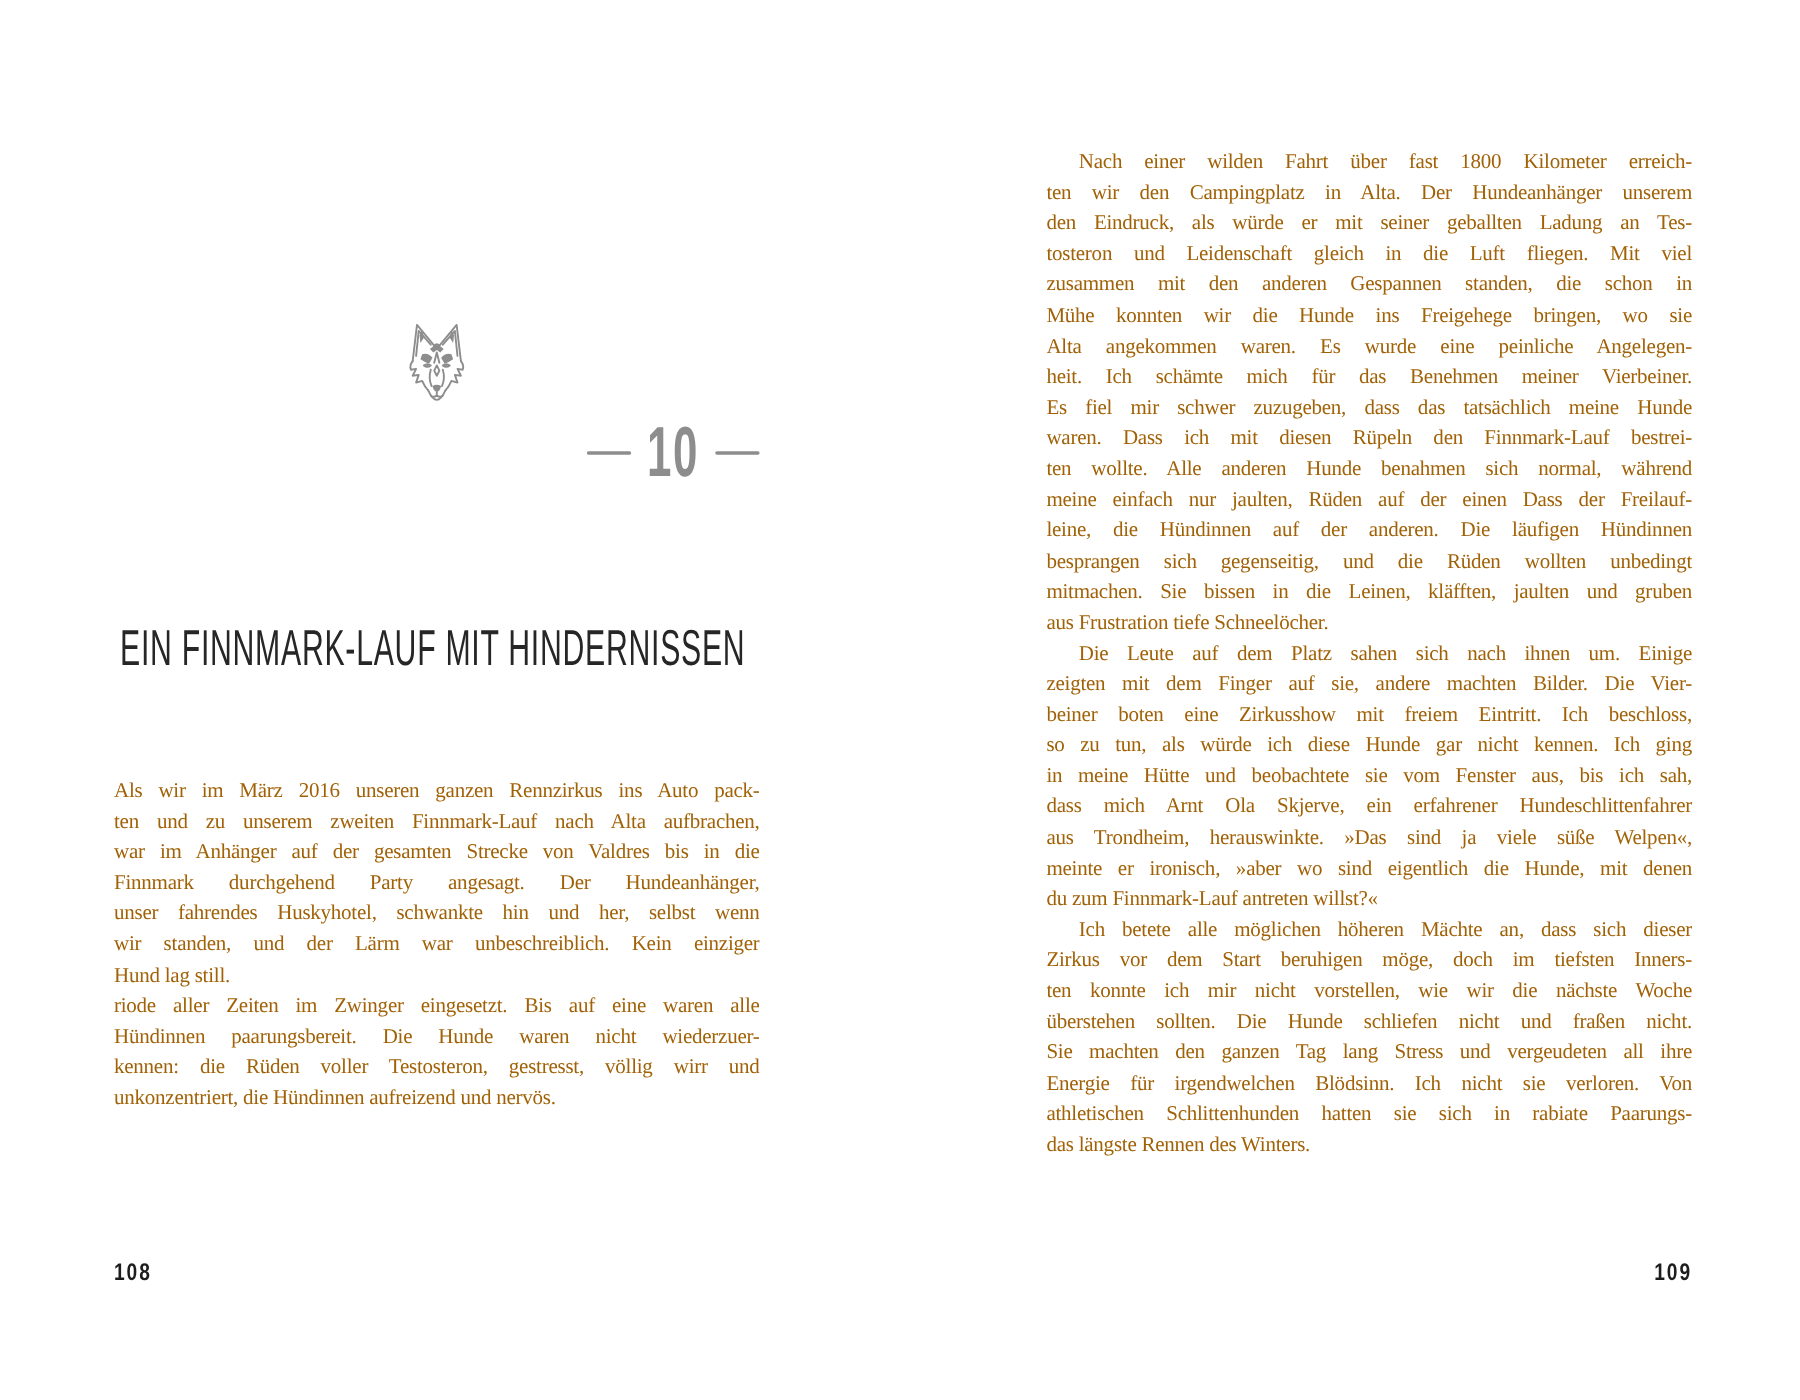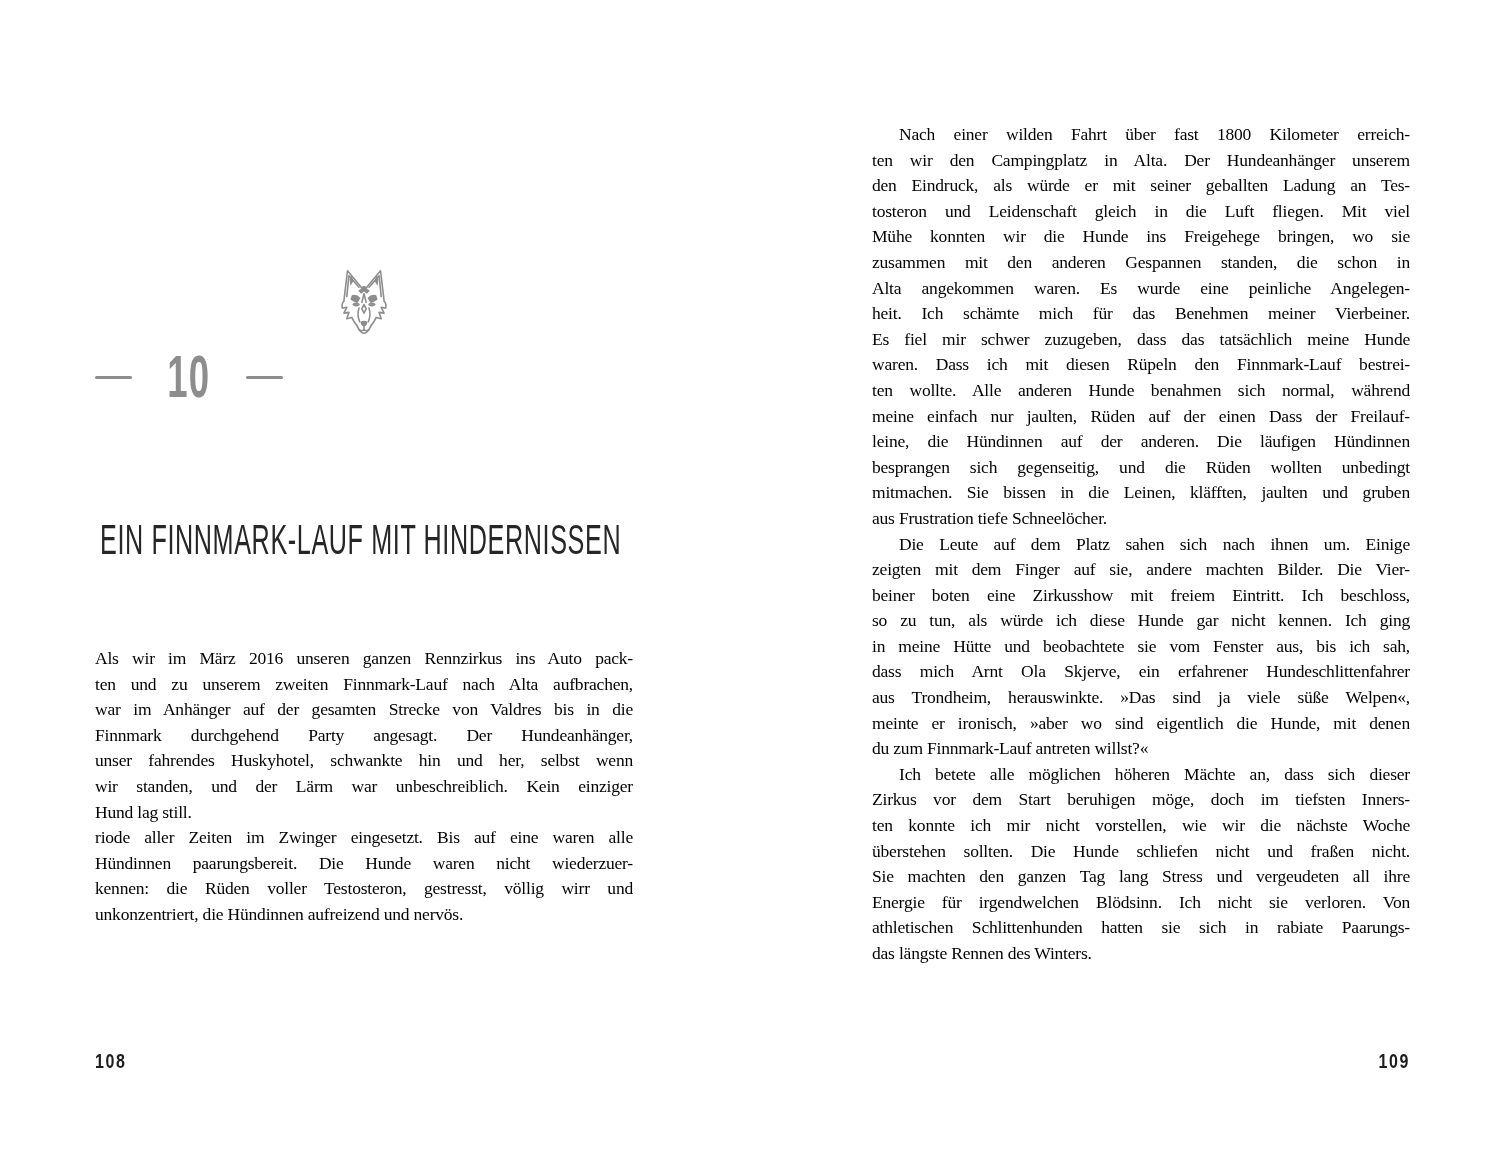--- a/index.html
+++ b/index.html
@@ -10,21 +10,21 @@
     overflow:hidden;
     font-family:"Liberation Serif", serif;
   }
   
   .body-col {
     position:absolute;
     width:538px;
     font-size:17.5px;
     line-height:25.6px;
     letter-spacing:-0.2px;
-    color:#000000;
+    color:#a16207;
   }
   #body-left  { left:95px;  top:646px; }
   #body-right { left:872px; top:122px; }
   .para { margin:0; }
   .line {
     text-align:justify;
     text-align-last:justify;
     height:25.6px;
     overflow:hidden;
   }
@@ -32,21 +32,21 @@
   .line.indent { text-indent:27px; }
 
   
   #ornament {
     position:absolute; left:95px; top:265px; width:538px;
     display:flex; justify-content:center;
   }
   
   #chapnum-row {
     position:absolute; left:95px; top:347px; width:538px; height:60px;
-    display:flex; align-items:center; justify-content:flex-start; gap:22px;
+    display:flex; align-items:center; justify-content:flex-end; 
   }
   .sep-dash {
     width:37px; height:3px; background:#8d8d8d; border-radius:2px;
   }
   .chap-digits {
     font-family:"Liberation Sans", sans-serif;
     font-weight:700; font-size:59px; line-height:1;
     color:#8d8d8d; letter-spacing:2px;
     transform:scaleX(0.62);
   }
@@ -141,22 +141,22 @@
       <div class="line">kennen: die Rüden voller Testosteron, gestresst, völlig wirr und</div>
       <div class="line last">unkonzentriert, die Hündinnen aufreizend und nervös.</div>
     </div>
   </div>
 <div id="body-right" class="body-col">
     <div class="para">
       <div class="line indent">Nach einer wilden Fahrt über fast 1800 Kilometer erreich-</div>
       <div class="line">ten wir den Campingplatz in Alta. Der Hundeanhänger unserem</div>
       <div class="line">den Eindruck, als würde er mit seiner geballten Ladung an Tes-</div>
       <div class="line">tosteron und Leidenschaft gleich in die Luft fliegen. Mit viel</div>
+      <div class="line">zusammen mit den anderen Gespannen standen, die schon in</div>
       <div class="line">Mühe konnten wir die Hunde ins Freigehege bringen, wo sie</div>
-      <div class="line">zusammen mit den anderen Gespannen standen, die schon in</div>
       <div class="line">Alta angekommen waren. Es wurde eine peinliche Angelegen-</div>
       <div class="line">heit. Ich schämte mich für das Benehmen meiner Vierbeiner.</div>
       <div class="line">Es fiel mir schwer zuzugeben, dass das tatsächlich meine Hunde</div>
       <div class="line">waren. Dass ich mit diesen Rüpeln den Finnmark-Lauf bestrei-</div>
       <div class="line">ten wollte. Alle anderen Hunde benahmen sich normal, während</div>
       <div class="line">meine einfach nur jaulten, Rüden auf der einen Dass der Freilauf-</div>
       <div class="line">leine, die Hündinnen auf der anderen. Die läufigen Hündinnen</div>
       <div class="line">besprangen sich gegenseitig, und die Rüden wollten unbedingt</div>
       <div class="line">mitmachen. Sie bissen in die Leinen, kläfften, jaulten und gruben</div>
       <div class="line last">aus Frustration tiefe Schneelöcher.</div>

